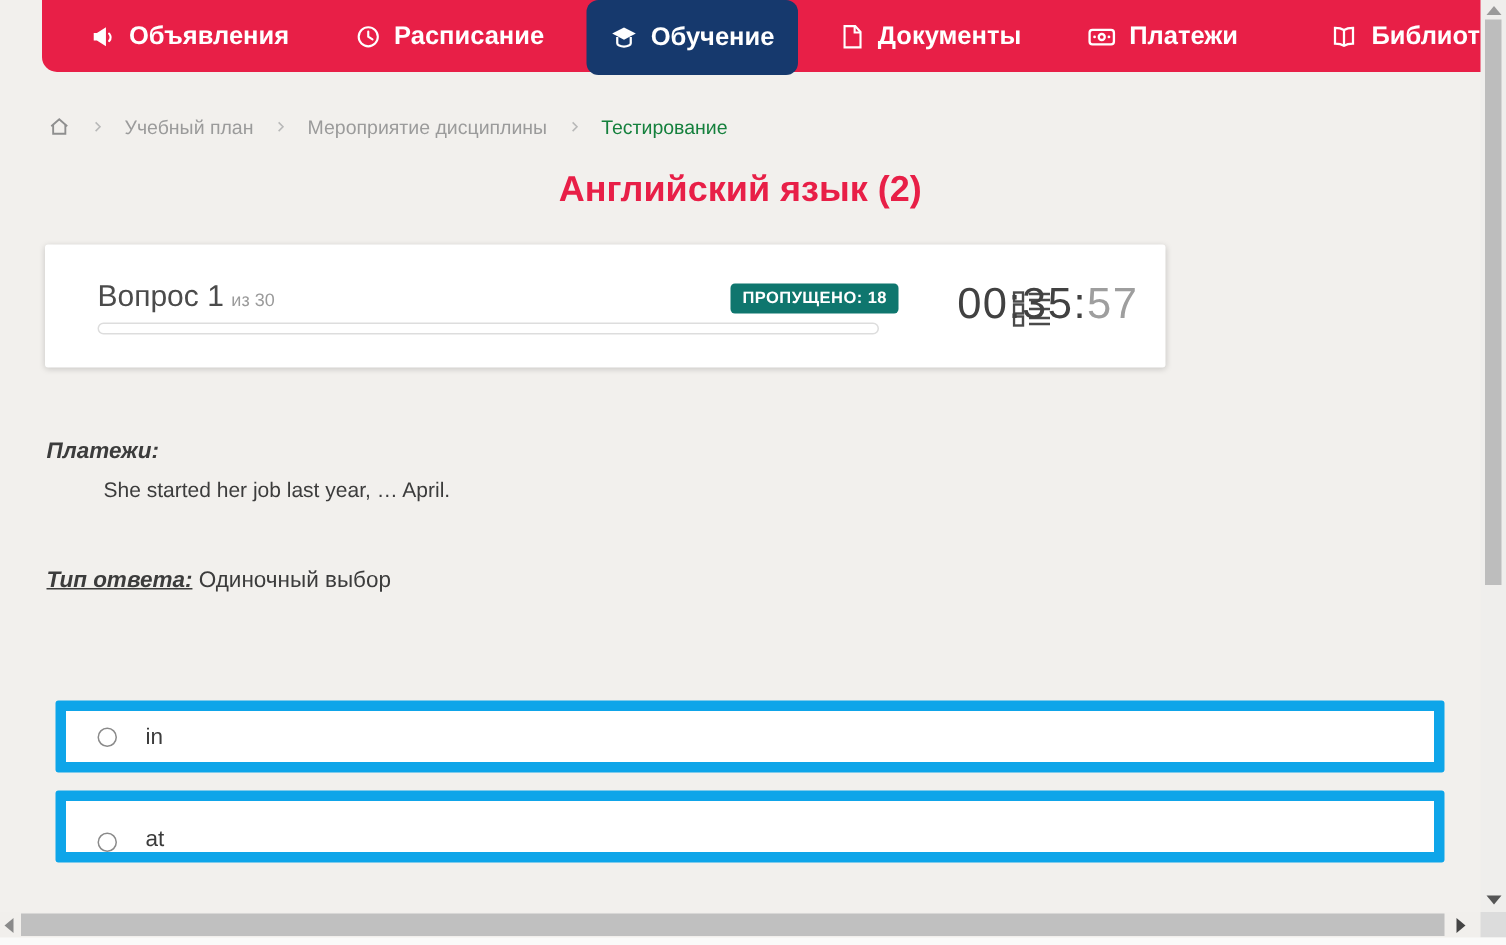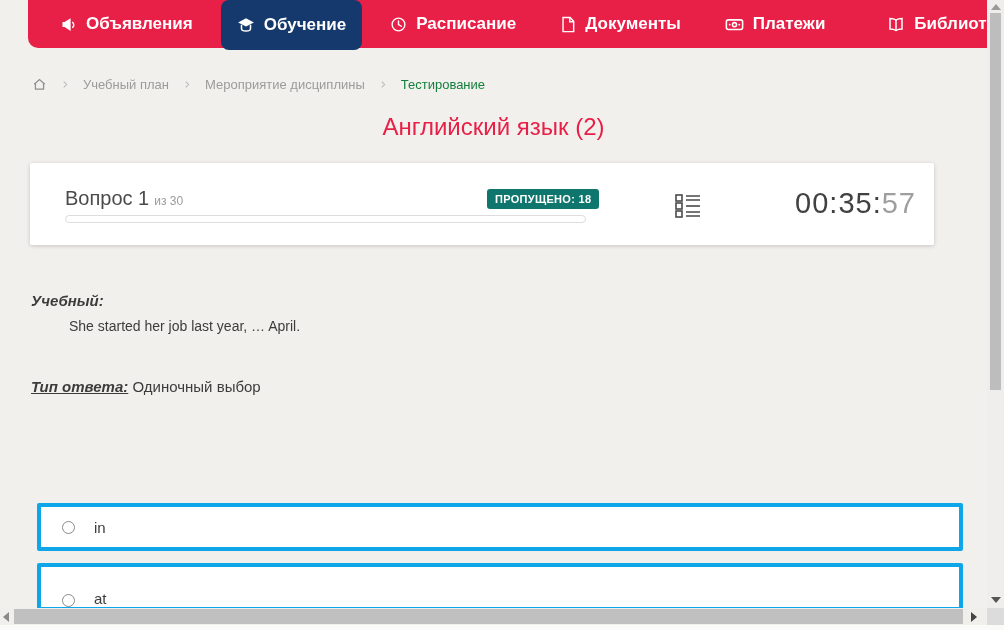--- a/index.html
+++ b/index.html
@@ -31,25 +31,25 @@
     position:absolute; left:32px; top:77px;
     display:flex; align-items:center; gap:13px;
     font-size:13px; color:#9b9b9b;
   }
   .crumb { cursor:pointer; }
   .crumb.current { color:#15803d; }
   .crumb-sep { color:#b8b8b8; display:flex; align-items:center; }
   
   .page-title {
     position:absolute; left:0; top:113px; width:987px;
-    text-align:center; font-size:24px; font-weight:normal; color:#e81f47;
+    text-align:center; font-size:24px; font-weight:bold; color:#e81f47;
   }
   
   .qcard {
-    position:absolute; left:30px; top:163px; width:904px; height:82px;
+    position:absolute; left:30px; top:163px; width:747px; height:82px;
     background:#fff; box-shadow:0 1px 4px rgba(0,0,0,0.18);
     border-radius:2px;
   }
   .q-num {
     position:absolute; left:35px; top:24px;
     font-size:20px; color:#4b4b4b;
   }
   .q-of { font-size:12px; color:#9b9b9b; margin-left:5px; }
   .skip-badge {
     position:absolute; left:457px; top:26px;
@@ -70,22 +70,22 @@
   }
   .timer .sec { color:#9e9e9e; }
   
   .q-label   { position:absolute; left:31px; top:292px; font-size:15px; font-weight:bold; font-style:italic; color:#3c3c3c; }
   .q-text    { position:absolute; left:45px; top:318px; font-size:14px; color:#3c3c3c;margin-left:24px; }
   .q-type    { position:absolute; left:31px; top:378px; font-size:15px; color:#3c3c3c; }
   .q-type b  { font-style:italic;text-decoration:underline; }
   
   .option {
     position:absolute; left:37px; width:926px; height:48px;
-    background:#fff; border:4px solid #0ea5e9; border-radius:2px;
-    display:flex; align-items:center; cursor:pointer;margin-top:36px;
+    background:#fff; border:7px solid #0ea5e9; border-radius:2px;
+    display:flex; align-items:center; cursor:pointer;
   }
   .option .radio {
     width:13px; height:13px; border:1px solid #8a8a8a; border-radius:50%;
     background:#fff; margin-left:21px; flex:none;
   }
   .option .opt-label { font-size:15px; color:#3c3c3c; margin-left:19px; }
   
   .v-scroll {
     position:absolute; right:0; top:0; width:17px; height:608px; background:#efeeec;
   }
@@ -108,37 +108,37 @@
 <nav class="navbar">
   <div class="nav-item">
     <span>
       <svg width="17" height="17" viewBox="0 0 24 24">
           <path d="M15 3 6.5 8.5H3.5v7h3L15 21z" fill="#fff"></path>
           <path d="M18 9a5.5 5.5 0 0 1 0 7" stroke="#fff" stroke-width="2" fill="none" stroke-linecap="round"></path>
         </svg>
     </span>
     <span>Объявления</span>
   </div>
+  <div class="nav-item">
+    <span>
+      <svg width="17" height="17" viewBox="0 0 24 24" fill="none" stroke="#fff" stroke-width="2">
+          <circle cx="12" cy="12" r="9"></circle>
+          <path d="M12 7v5l4 2.5" stroke-linecap="round"></path>
+        </svg>
+    </span>
+    <span>Расписание</span>
+  </div>
   <div class="nav-item active">
     <span>
       <svg width="18" height="18" viewBox="0 0 24 24">
           <path d="M12 3 1.5 8.5 12 14l10.5-5.5z" fill="#fff"></path>
           <path d="M6 11.5V17c0 1.7 2.7 3 6 3s6-1.3 6-3v-5.5" stroke="#fff" stroke-width="2" fill="none"></path>
         </svg>
     </span>
     <span>Обучение</span>
-  </div>
-  <div class="nav-item">
-    <span>
-      <svg width="17" height="17" viewBox="0 0 24 24" fill="none" stroke="#fff" stroke-width="2">
-          <circle cx="12" cy="12" r="9"></circle>
-          <path d="M12 7v5l4 2.5" stroke-linecap="round"></path>
-        </svg>
-    </span>
-    <span>Расписание</span>
   </div>
   <div class="nav-item">
     <span>
       <svg width="16" height="17" viewBox="0 0 22 24" fill="none" stroke="#fff" stroke-width="2">
           <path d="M4 2h10l5 5.5V22H4z"></path>
           <path d="M13.5 2v6H19"></path>
         </svg>
     </span>
     <span>Документы</span>
   </div>
@@ -211,21 +211,21 @@
           <rect x="1" y="19" width="6" height="6"></rect>
           <path d="M11 20h14M11 24h14"></path>
         </svg>
     </span>
   </div>
   <div class="timer">
     <span>00:35:</span><span class="sec">57</span>
   </div>
 </div>
 
-<div class="q-label">Учебный:</div>
+<div class="q-label">Платежи:</div>
 <div class="q-text">She started her job last year, … April.</div>
 <div class="q-type">
   <b>Тип ответа:</b>
   <span>Одиночный выбор</span>
 </div>
 
 <div class="option" style="top:467px;">
   <span class="radio"></span>
   <span class="opt-label">in</span>
 </div>

